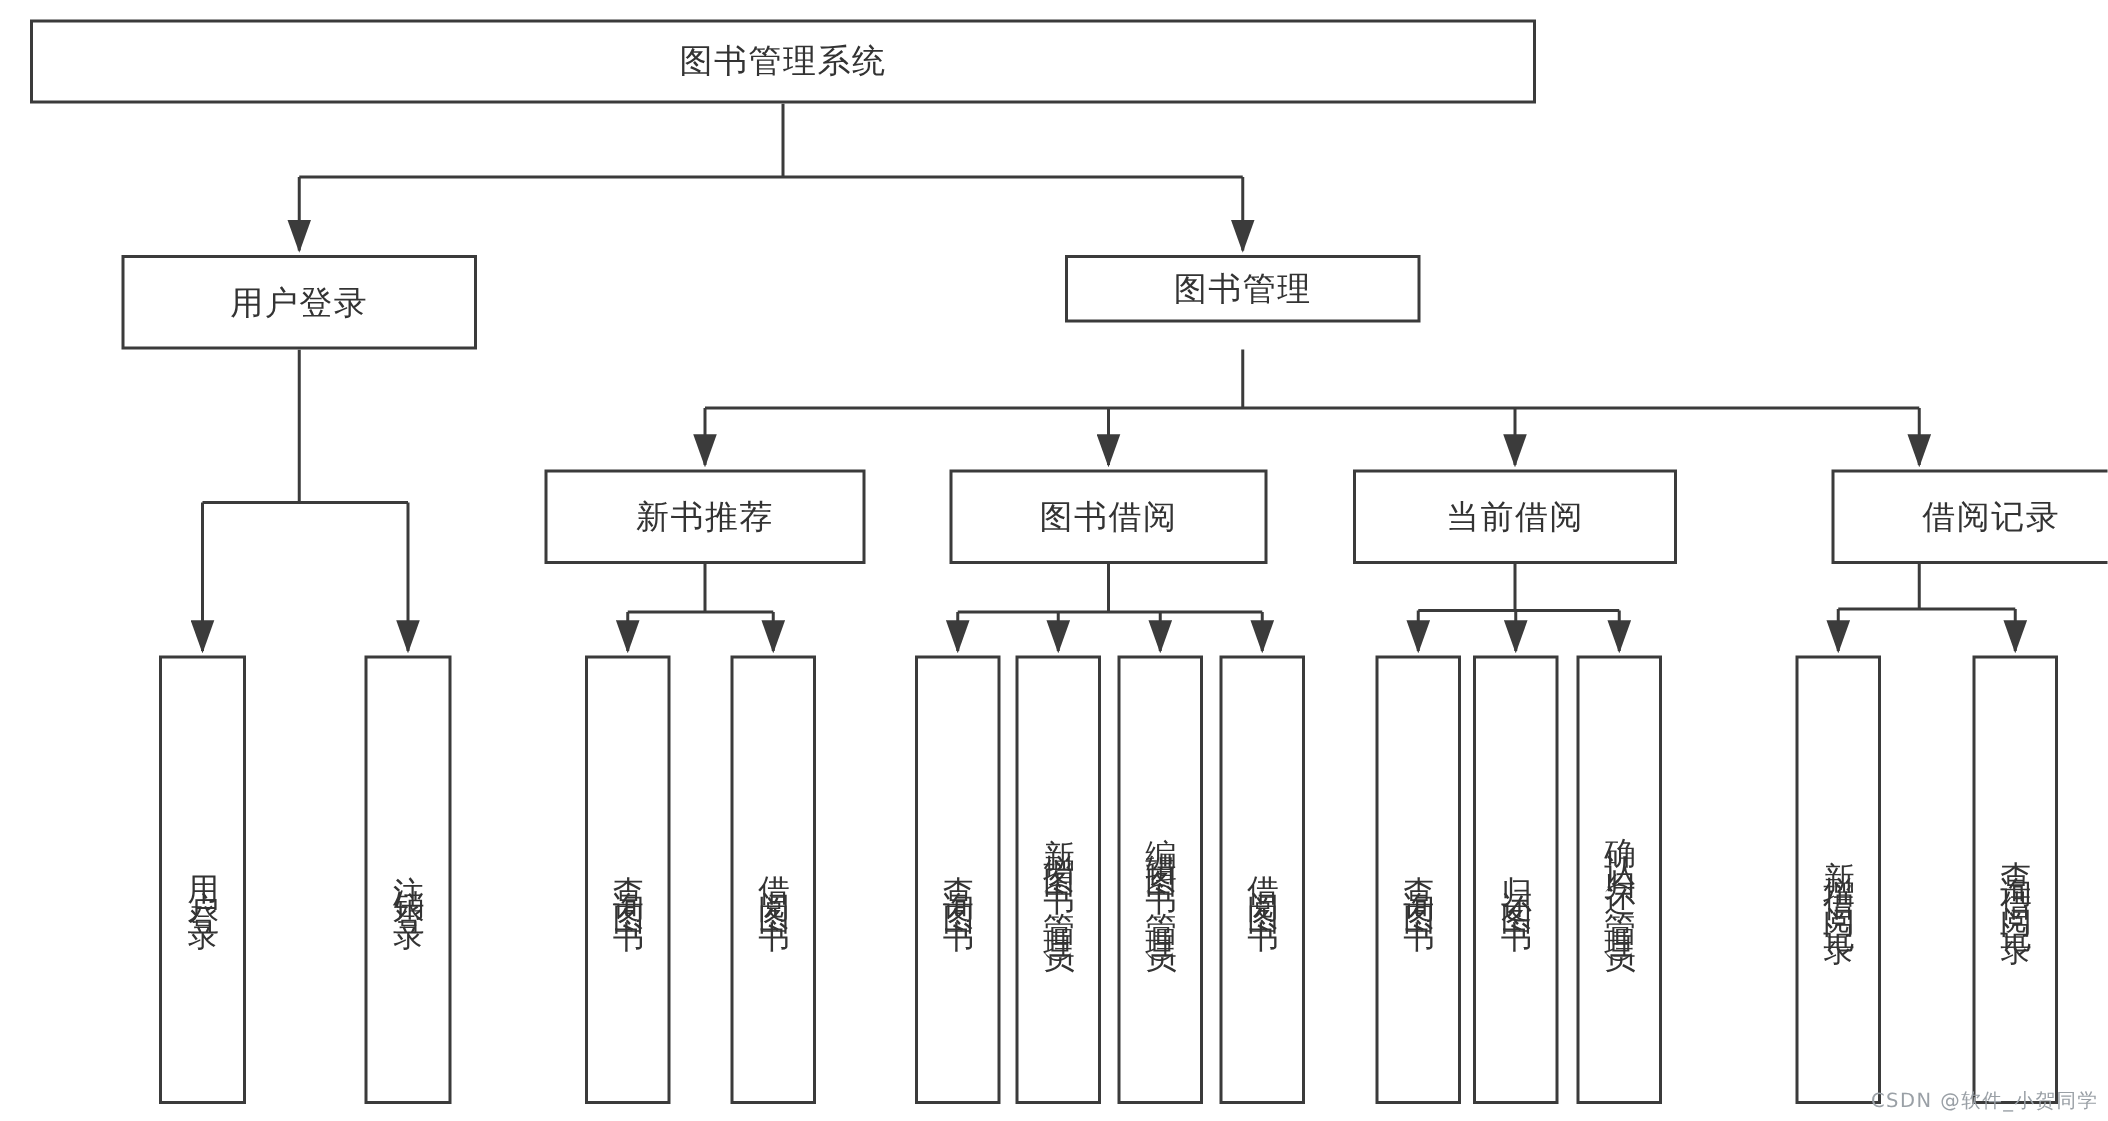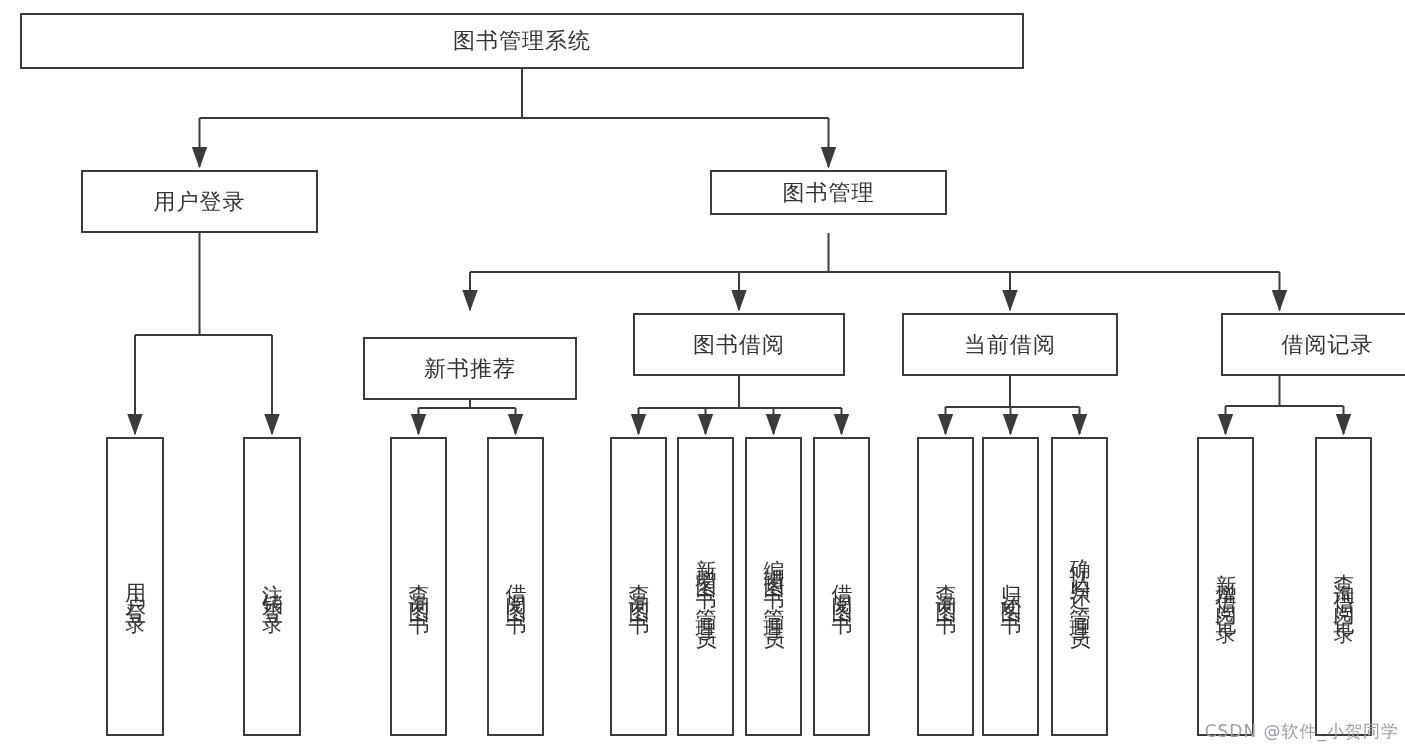--- a/index.html
+++ b/index.html
@@ -35,21 +35,21 @@
     text-orientation:mixed;
     font-size:21px;
     letter-spacing:10px;
     line-height:1;
     white-space:normal;
   }
   .watermark{
     position:absolute;
     right:6px;
     bottom:4px;
-    font-size:17px;
+    font-size:13px;
     color:var(--wm);
     letter-spacing:1px;
   }
 </style>
 </head>
 <body>
 
 <div class="canvas">
 
   <svg class="wires" viewBox="0 0 1405 747" fill="none" stroke="#3b3b3b" stroke-width="2">
@@ -105,21 +105,21 @@
       <line x1="1225.5" y1="406" x2="1225.5" y2="434" marker-end="url(#arrow)"></line>
       <line x1="1343.5" y1="406" x2="1343.5" y2="434" marker-end="url(#arrow)"></line>
     </g>
   </svg>
 
   <div class="box" style="left:20px;top:13px;width:1004px;height:56px;">图书管理系统</div>
 
   <div class="box" style="left:81px;top:170px;width:237px;height:63px;">用户登录</div>
   <div class="box" style="left:710px;top:170px;width:237px;height:45px;">图书管理</div>
 
-  <div class="box" style="left:363px;top:313px;width:214px;height:63px;margin-top:24px;">新书推荐</div>
+  <div class="box" style="left:363px;top:313px;width:214px;height:63px;">新书推荐</div>
   <div class="box" style="left:902px;top:313px;width:216px;height:63px;">当前借阅</div>
   <div class="box" style="left:633px;top:313px;width:212px;height:63px;">图书借阅</div>
   <div class="box" style="left:1173px;top:313px;width:213px;height:63px;margin-left:48px;">借阅记录</div>
 
   <div class="box v" style="left:106px;top:437px;width:58px;height:299px;">用户登录</div>
   <div class="box v" style="left:243px;top:437px;width:58px;height:299px;">注销登录</div>
 
   <div class="box v" style="left:390px;top:437px;width:57px;height:299px;">查询图书</div>
   <div class="box v" style="left:487px;top:437px;width:57px;height:299px;">借阅图书</div>
 

